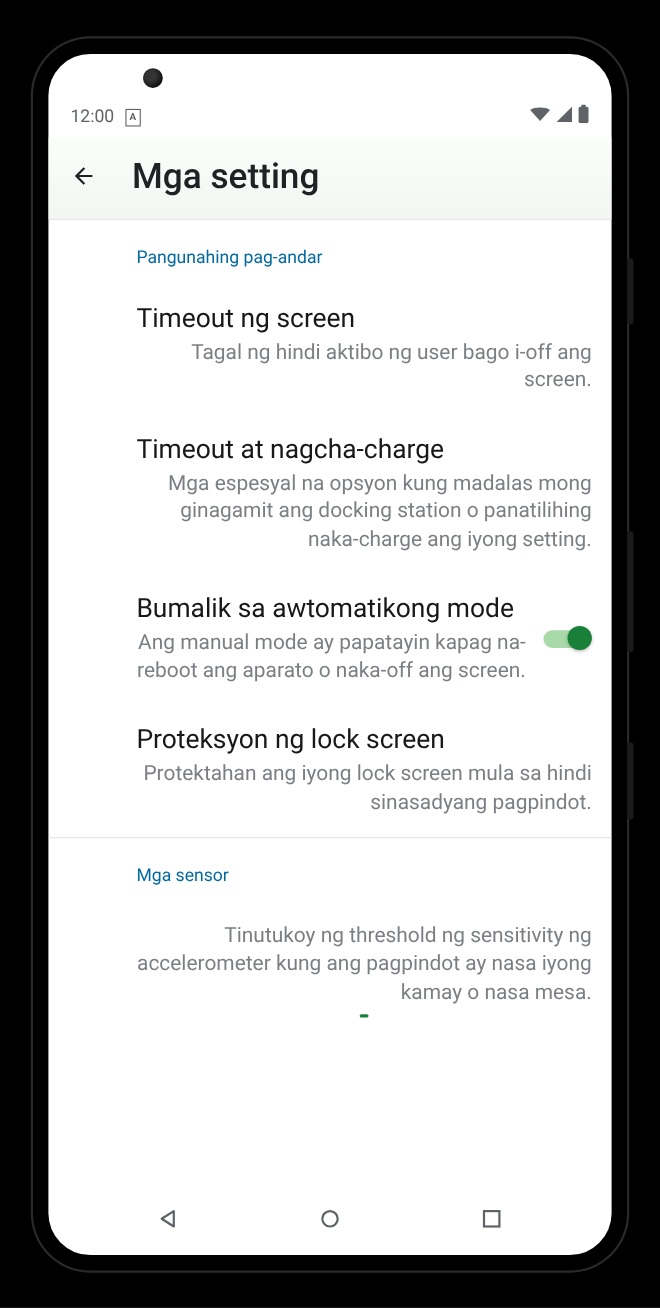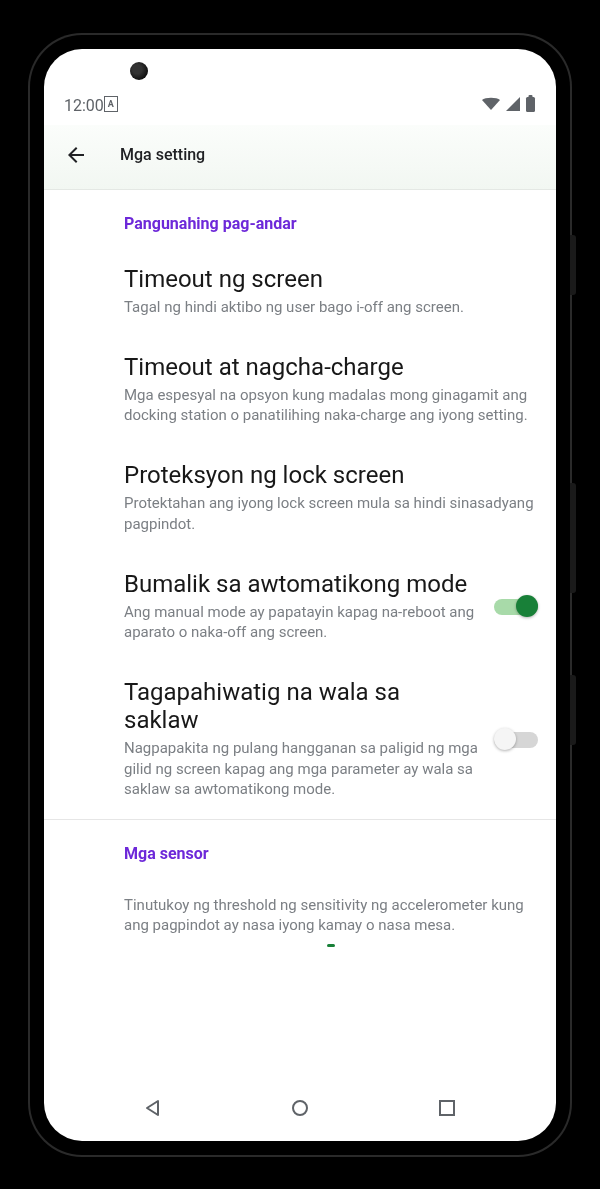--- a/index.html
+++ b/index.html
@@ -54,75 +54,76 @@
   .status-bar {
     height: 38px;
     margin-top: 38px;
     display: flex;
     align-items: center;
     justify-content: space-between;
     padding: 0 20px;
     font-size: 16px;
     color: #5f6368;
   }
-  .status-left { display: flex; align-items: flex-start; }
+  .status-left { display: flex; align-items: flex-end; gap: 10px; }
   .status-right { display: flex; align-items: center; gap: 4px; }
   .status-icon-box {
     width: 14px; height: 16px;
     border: 1.5px solid #5f6368;
     font-size: 9px; line-height: 14px; text-align: center;
     font-weight: bold;
   }
   .app-bar {
     display: flex;
     align-items: center;
     padding: 16px 18px 20px 18px;
     background: linear-gradient(#fbfdfb, #f2f7f2);
     border-bottom: 1px solid #e4e8e4;
   }
   .back-btn {
     width: 28px; height: 28px;
     display: flex; align-items: center; justify-content: center;
     margin-right: 30px;
   }
   .app-title {
-    font-size: 16px;
+    font-size: 32px;
     font-weight: 500;
     color: #202124;
     text-align: right;
   }
   .content {
     flex: 1;
     overflow: hidden;
     padding-left: 80px;
     padding-right: 18px;
   }
   .section-header {
-    color: #6d28d9;
+    color: #0369a1;
     font-size: 16px;
-    font-weight: 700;
+    font-weight: 400;
     padding: 24px 0 16px 0;
   }
   .setting-row {
     display: flex;
     align-items: center;
     padding: 16px 0 20px 0;
     gap: 16px;
   }
   .setting-texts { flex: 1; }
   .setting-title {
     color: #181818;
     font-size: 24px;
     font-weight: 400;
     margin-bottom: 4px;
   }
   .setting-sub {
     color: #7b7f84;
-    font-size: 15px;
+    font-size: 19px;
     line-height: 1.35;
+    text-align: right;
   }
   .divider {
     height: 1px;
     background: #e6e6e6;
     margin-left: -80px;
     margin-right: -18px;
   }
   .switch {
     width: 44px; height: 24px;
     border-radius: 12px;
@@ -215,46 +216,36 @@
 
       <div class="setting-row">
         <div class="setting-texts">
           <div class="setting-title">Timeout at nagcha-charge</div>
           <div class="setting-sub">Mga espesyal na opsyon kung madalas mong ginagamit ang docking station o panatilihing naka-charge ang iyong setting.</div>
         </div>
       </div>
 
       <div class="setting-row">
         <div class="setting-texts">
-          <div class="setting-title">Proteksyon ng lock screen</div>
-          <div class="setting-sub">Protektahan ang iyong lock screen mula sa hindi sinasadyang pagpindot.</div>
-        </div>
-      </div>
-
-      <div class="setting-row">
-        <div class="setting-texts">
           <div class="setting-title">Bumalik sa awtomatikong mode</div>
           <div class="setting-sub">Ang manual mode ay papatayin kapag na-reboot ang aparato o naka-off ang screen.</div>
         </div>
         <div class="switch on">
           <div class="track"></div>
             <div class="thumb"></div>
         </div>
       </div>
 
       <div class="setting-row">
         <div class="setting-texts">
-          <div class="setting-title">Tagapahiwatig na wala sa saklaw</div>
-          <div class="setting-sub">Nagpapakita ng pulang hangganan sa paligid ng mga gilid ng screen kapag ang mga parameter ay wala sa saklaw sa awtomatikong mode.</div>
-        </div>
-        <div class="switch off">
-          <div class="track"></div>
-            <div class="thumb"></div>
-        </div>
-      </div>
+          <div class="setting-title">Proteksyon ng lock screen</div>
+          <div class="setting-sub">Protektahan ang iyong lock screen mula sa hindi sinasadyang pagpindot.</div>
+        </div>
+      </div>
+
 
       <div class="divider"></div>
 
       <div class="section-header">Mga sensor</div>
 
       <div class="setting-row" style="padding-bottom:8px;">
         <div class="setting-texts">
           <div class="setting-sub">Tinutukoy ng threshold ng sensitivity ng accelerometer kung ang pagpindot ay nasa iyong kamay o nasa mesa.</div>
         </div>
       </div>

